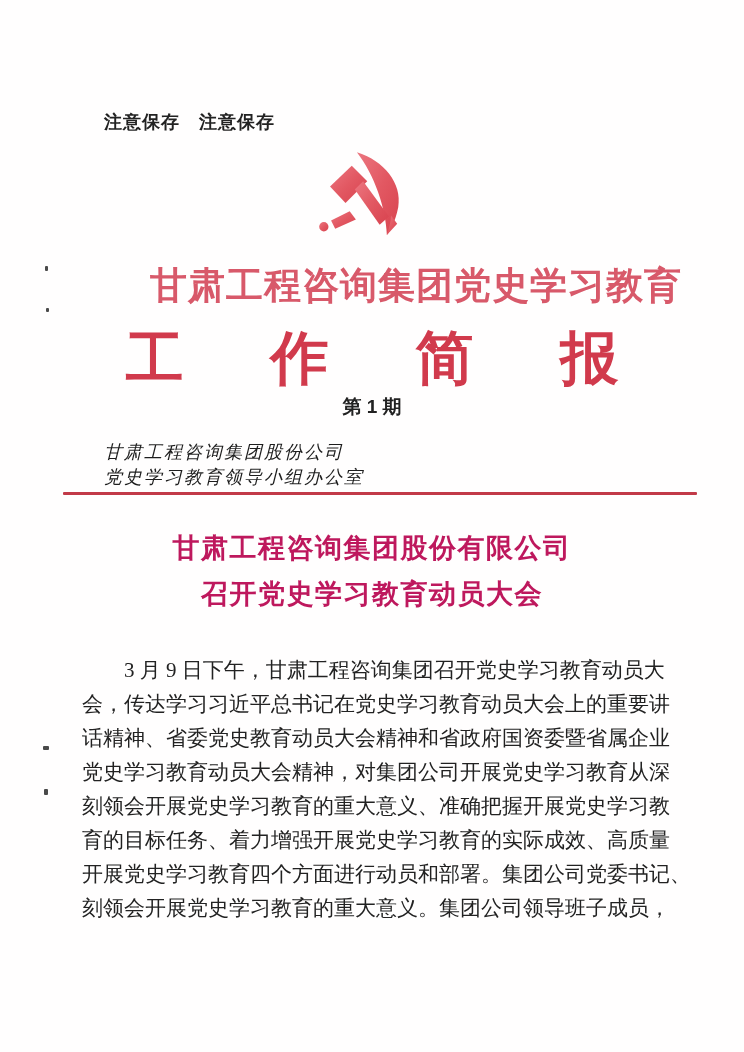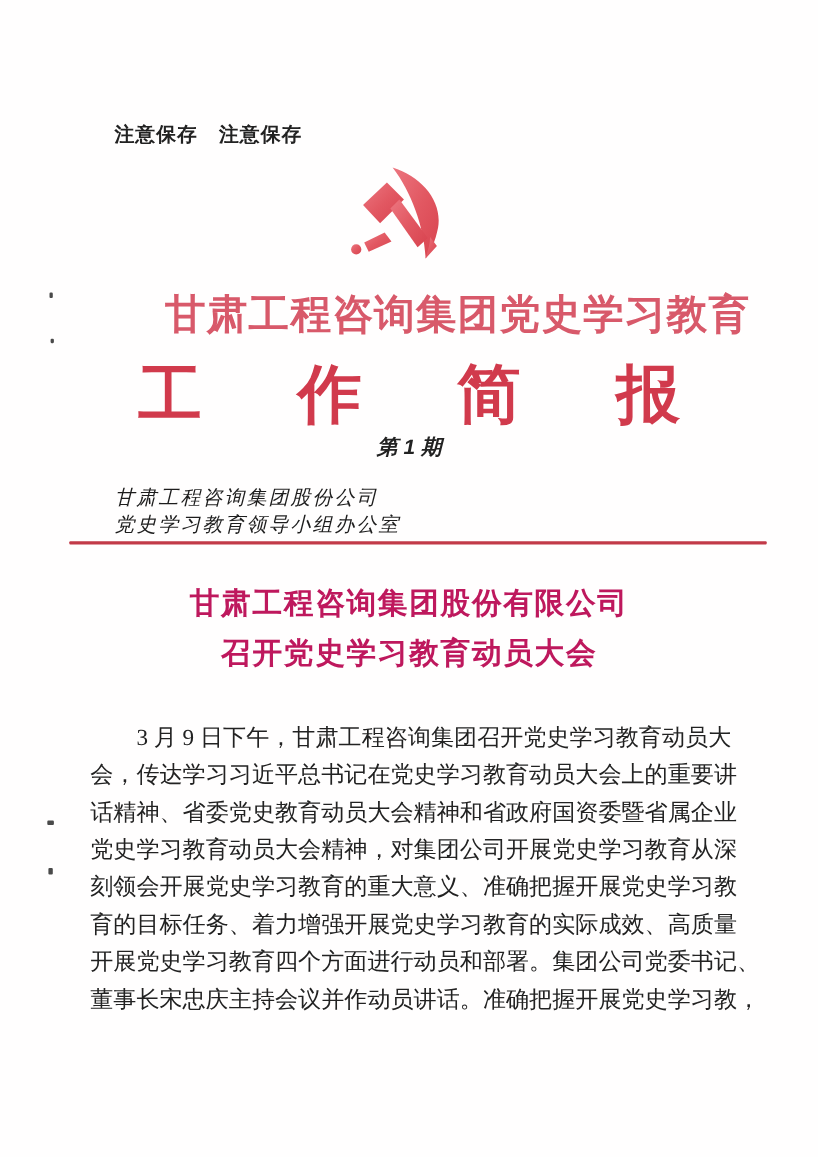--- a/index.html
+++ b/index.html
@@ -30,21 +30,21 @@
     text-align:center;
     font-family:Liberation Mono, monospace;
     font-weight:bold;font-size:58px;
     word-spacing:52px;
     color:#d13a4c;
   }
   .issue-no{
     position:absolute;left:0;top:394px;width:744px;
     text-align:center;
     font-family:"Liberation Sans", sans-serif;
-    font-weight:bold;font-size:19px;color:#222;font-style:italic;
+    font-weight:bold;font-size:19px;color:#222;
   }
   .issuer{
     position:absolute;left:104px;top:440px;
     font-family:"Liberation Serif", serif;
     font-style:italic;
     font-size:18px;line-height:24.5px;letter-spacing:2px;color:#1d1d1d;
   }
   .issue-date{
     position:absolute;right:84px;top:461px;
     font-family:"Liberation Sans", sans-serif;
@@ -123,21 +123,21 @@
   </div>
 
   <div class="body-text">
     <div class="body-line indent">3 月 9 日下午，甘肃工程咨询集团召开党史学习教育动员大</div>
     <div class="body-line">会，传达学习习近平总书记在党史学习教育动员大会上的重要讲</div>
     <div class="body-line">话精神、省委党史教育动员大会精神和省政府国资委暨省属企业</div>
     <div class="body-line">党史学习教育动员大会精神，对集团公司开展党史学习教育从深</div>
     <div class="body-line">刻领会开展党史学习教育的重大意义、准确把握开展党史学习教</div>
     <div class="body-line">育的目标任务、着力增强开展党史学习教育的实际成效、高质量</div>
     <div class="body-line">开展党史学习教育四个方面进行动员和部署。集团公司党委书记、</div>
-    <div class="body-line">董事长宋忠庆主持会议并作动员讲话。准确把握开展党史学习教，</div>
+    <div class="body-line">刻领会开展党史学习教育的重大意义。集团公司领导班子成员，</div>
   </div>
 
   <div class="speck s1"></div>
   <div class="speck s2"></div>
   <div class="speck s3"></div>
   <div class="speck s4"></div>
 
 </div>
 
 </body></html>

